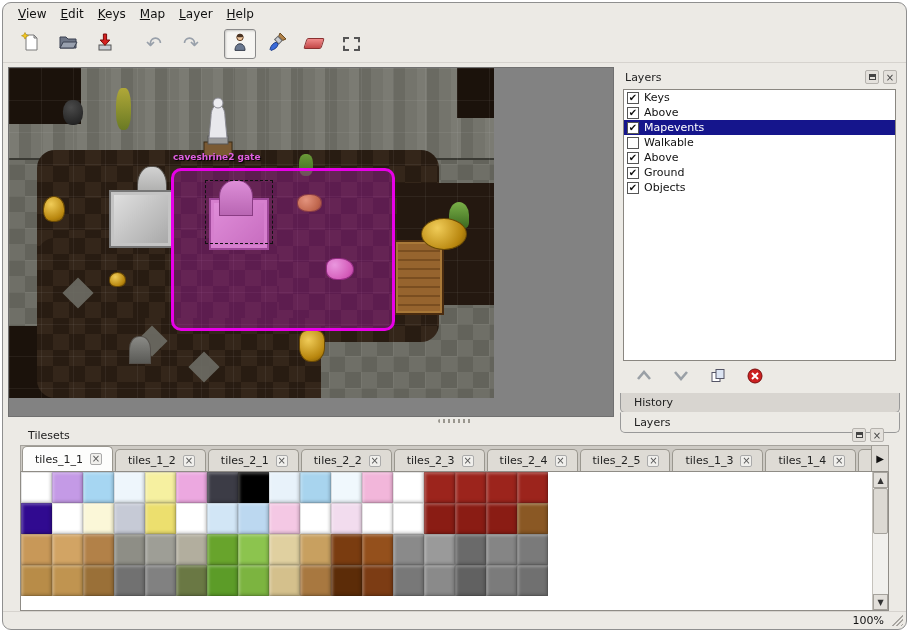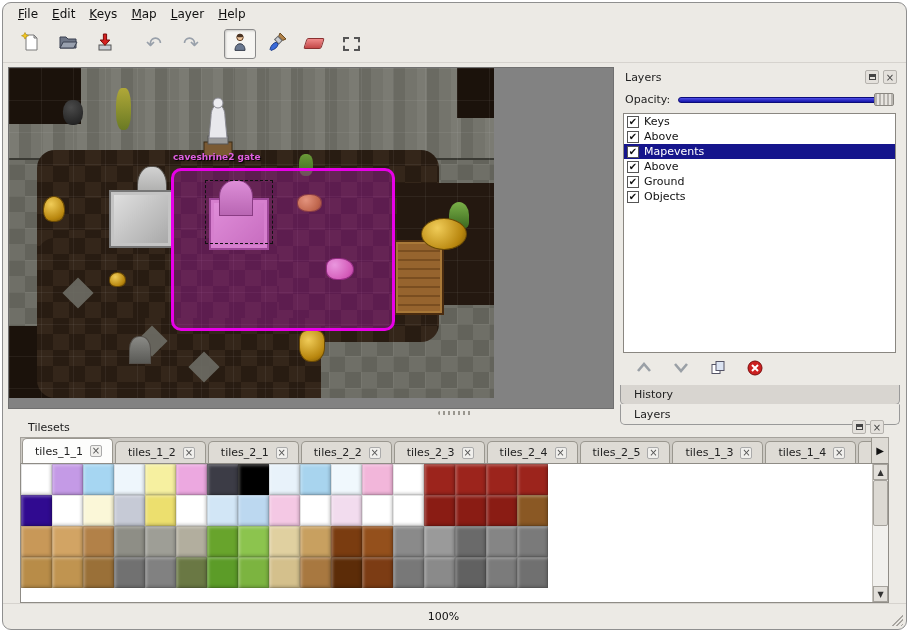--- a/index.html
+++ b/index.html
@@ -98,32 +98,32 @@
     display: flex; align-items: center; justify-content: center; font-size: 10px; color: #111; }
   .tile-content { flex: 1; background: #fff; border: 1px solid #8f8c86; border-top: none; display: flex; min-height: 0; }
   .tileset-grid { display: grid; grid-template-columns: repeat(17,31px); grid-auto-rows: 31px; width: 527px; align-content: start; }
   .tile { box-shadow: inset 0 0 0 1px rgba(0,0,0,.1), inset 2px 2px 3px rgba(255,255,255,.28), inset -2px -2px 3px rgba(0,0,0,.18); }
   .tile-empty { flex: 1; background: #fff; }
   .vscroll { width: 16px; background: #f1f0ed; border-left: 1px solid #c5c2bc; display: flex; flex-direction: column; }
   .sbtn { height: 16px; background: #e2dfda; border: 1px solid #a5a29c; display: flex; align-items: center; justify-content: center; font-size: 8px; color: #333; }
   .strack { flex: 1; position: relative; }
   .sthumb { position: absolute; left: 0; right: 0; top: 0; height: 46px; background: #dcd9d3; border: 1px solid #a5a29c; border-radius: 2px; }
   
-  .statusbar { height: 26px; border-top: 1px solid #d6d3ce; display: flex; align-items: center; justify-content: center; position: relative; }
+  .statusbar { height: 18px; border-top: 1px solid #d6d3ce; display: flex; align-items: center; justify-content: flex-end; position: relative; }
   .zoom { font-size: 11px; color: #111; margin-right: 22px; }
   .sizegrip { position: absolute; right: 3px; bottom: 3px; width: 13px; height: 13px;
     background: linear-gradient(135deg,transparent 0 55%, #a8a5a0 55% 62%, transparent 62% 72%, #a8a5a0 72% 79%, transparent 79% 89%, #a8a5a0 89% 96%, transparent 96%); }
 </style>
 </head>
 <body>
 
 <div class="window">
 
   <div class="menubar">
-    <span class="menu-item">File</span>
+    <span class="menu-item">View</span>
     <span class="menu-item">Edit</span>
     <span class="menu-item">Keys</span>
     <span class="menu-item">Map</span>
     <span class="menu-item">Layer</span>
     <span class="menu-item">Help</span>
   </div>
 
   <div class="toolbar">
     <button class="tbtn">
       <span>
@@ -238,39 +238,36 @@
     <div class="layers-dock">
       <div class="dock-title">
         <span>Layers</span>
         <span class="dock-btns">
           <span class="dbtn">
               <span class="float-glyph"></span>
             </span>
           <span class="dbtn">×</span>
         </span>
       </div>
-      <div class="opacity-row">
-        <span>Opacity:</span>
-        <div class="slider">
-          <div class="slider-fill"></div>
-          <div class="slider-handle"></div>
-        </div>
-      </div>
       <div class="layer-list">
         <div class="layer-row">
           <span class="cb">✔</span>
           <span>Keys</span>
         </div>
         <div class="layer-row">
           <span class="cb">✔</span>
           <span>Above</span>
         </div>
         <div class="layer-row sel">
           <span class="cb">✔</span>
           <span>Mapevents</span>
+        </div>
+        <div class="layer-row">
+          <span class="cb"></span>
+          <span>Walkable</span>
         </div>
         <div class="layer-row">
           <span class="cb">✔</span>
           <span>Above</span>
         </div>
         <div class="layer-row">
           <span class="cb">✔</span>
           <span>Ground</span>
         </div>
         <div class="layer-row">

